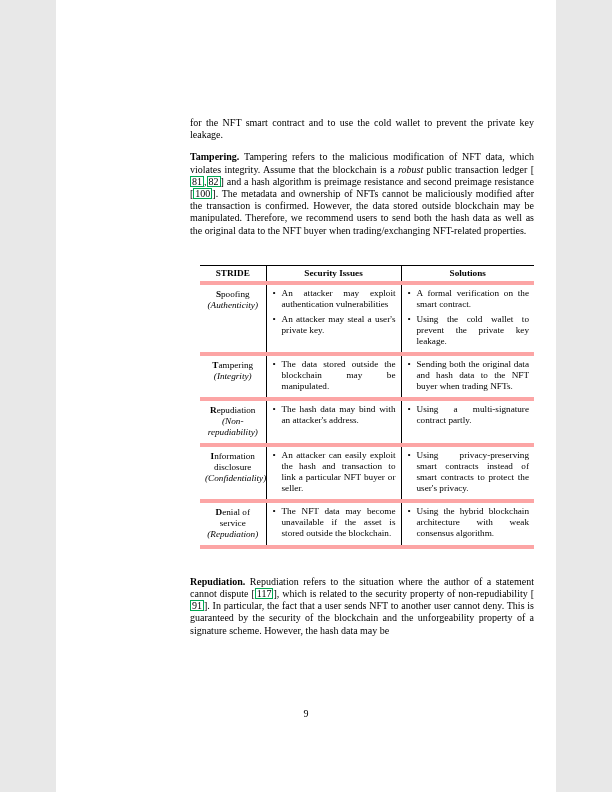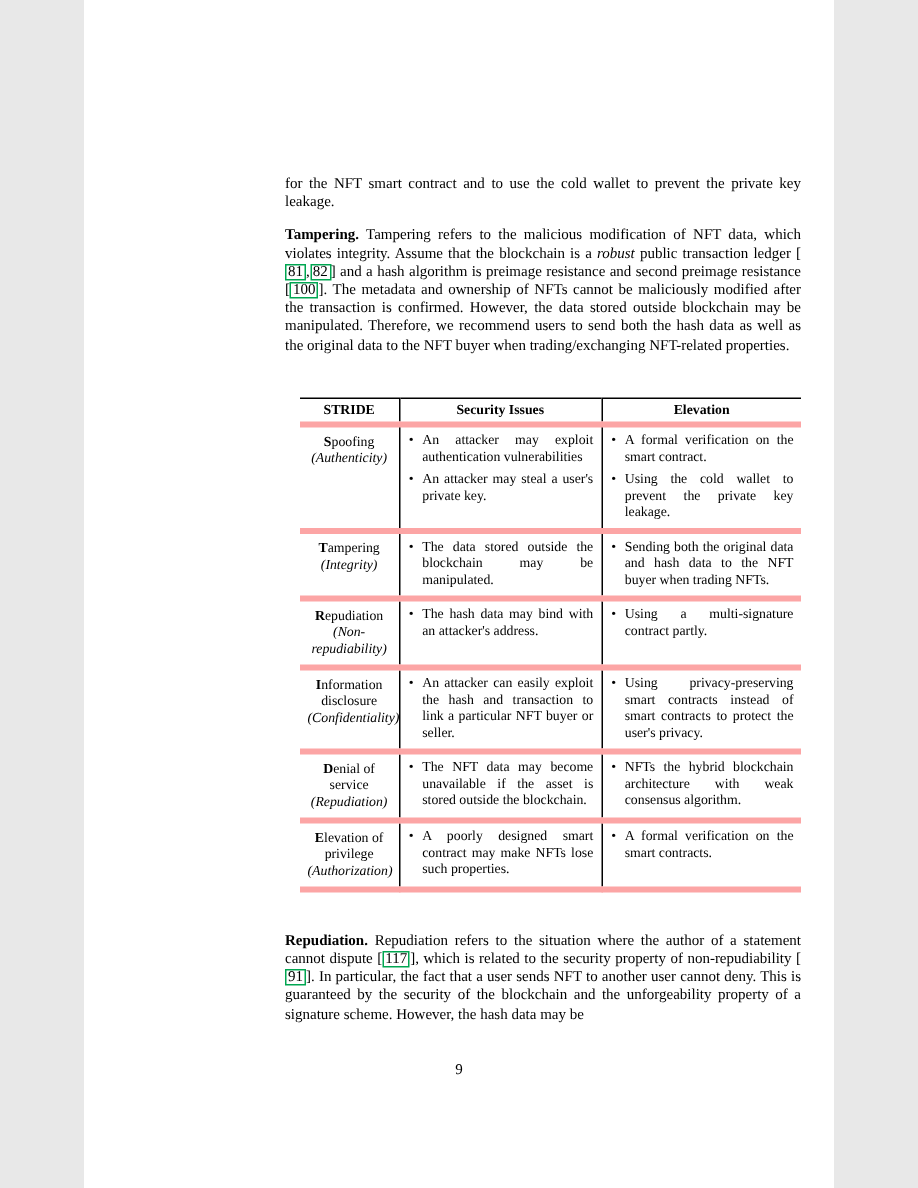--- a/index.html
+++ b/index.html
@@ -103,21 +103,21 @@
       <table class="sec-table">
         <colgroup>
             <col class="c1">
             <col class="c2">
             <col class="c3">
           </colgroup>
         <thead>
           <tr>
             <th class="th-stride">STRIDE</th>
             <th>Security Issues</th>
-            <th>Elevation</th>
+            <th>Solutions</th>
           </tr>
         </thead>
         <tbody>
           <tr>
             <td class="stride-cell">
               <div class="stride-name">Spoofing</div>
               <div class="stride-prop">(Authenticity)</div>
             </td>
             <td>
               <ul class="bullets">
@@ -185,37 +185,21 @@
               <div class="stride-name">Denial of service</div>
               <div class="stride-prop">(Repudiation)</div>
             </td>
             <td>
               <ul class="bullets">
                 <li>The NFT data may become unavailable if the asset is stored outside the blockchain.</li>
               </ul>
             </td>
             <td>
               <ul class="bullets">
-                <li>NFTs the hybrid blockchain architecture with weak consensus algorithm.</li>
-              </ul>
-            </td>
-          </tr>
-          <tr>
-            <td class="stride-cell">
-              <div class="stride-name">Elevation of privilege</div>
-              <div class="stride-prop">(Authorization)</div>
-            </td>
-            <td>
-              <ul class="bullets">
-                <li>A poorly designed smart contract may make NFTs lose such properties.</li>
-              </ul>
-            </td>
-            <td>
-              <ul class="bullets">
-                <li>A formal verification on the smart contracts.</li>
+                <li>Using the hybrid blockchain architecture with weak consensus algorithm.</li>
               </ul>
             </td>
           </tr>
         </tbody>
       </table>
     </div>
 
     <p class="para"><span class="lead">Repudiation.</span><span> Repudiation refers to the situation where the author of a statement cannot dispute [</span><span class="cite">117</span><span>], which is related to the security property of non-repudiability [</span><span class="cite">91</span><span>]. In particular, the fact that a user sends NFT to another user cannot deny. This is guaranteed by the security of the blockchain and the unforgeability property of a signature scheme. However, the hash data may be</span></p>
 
   </div>

